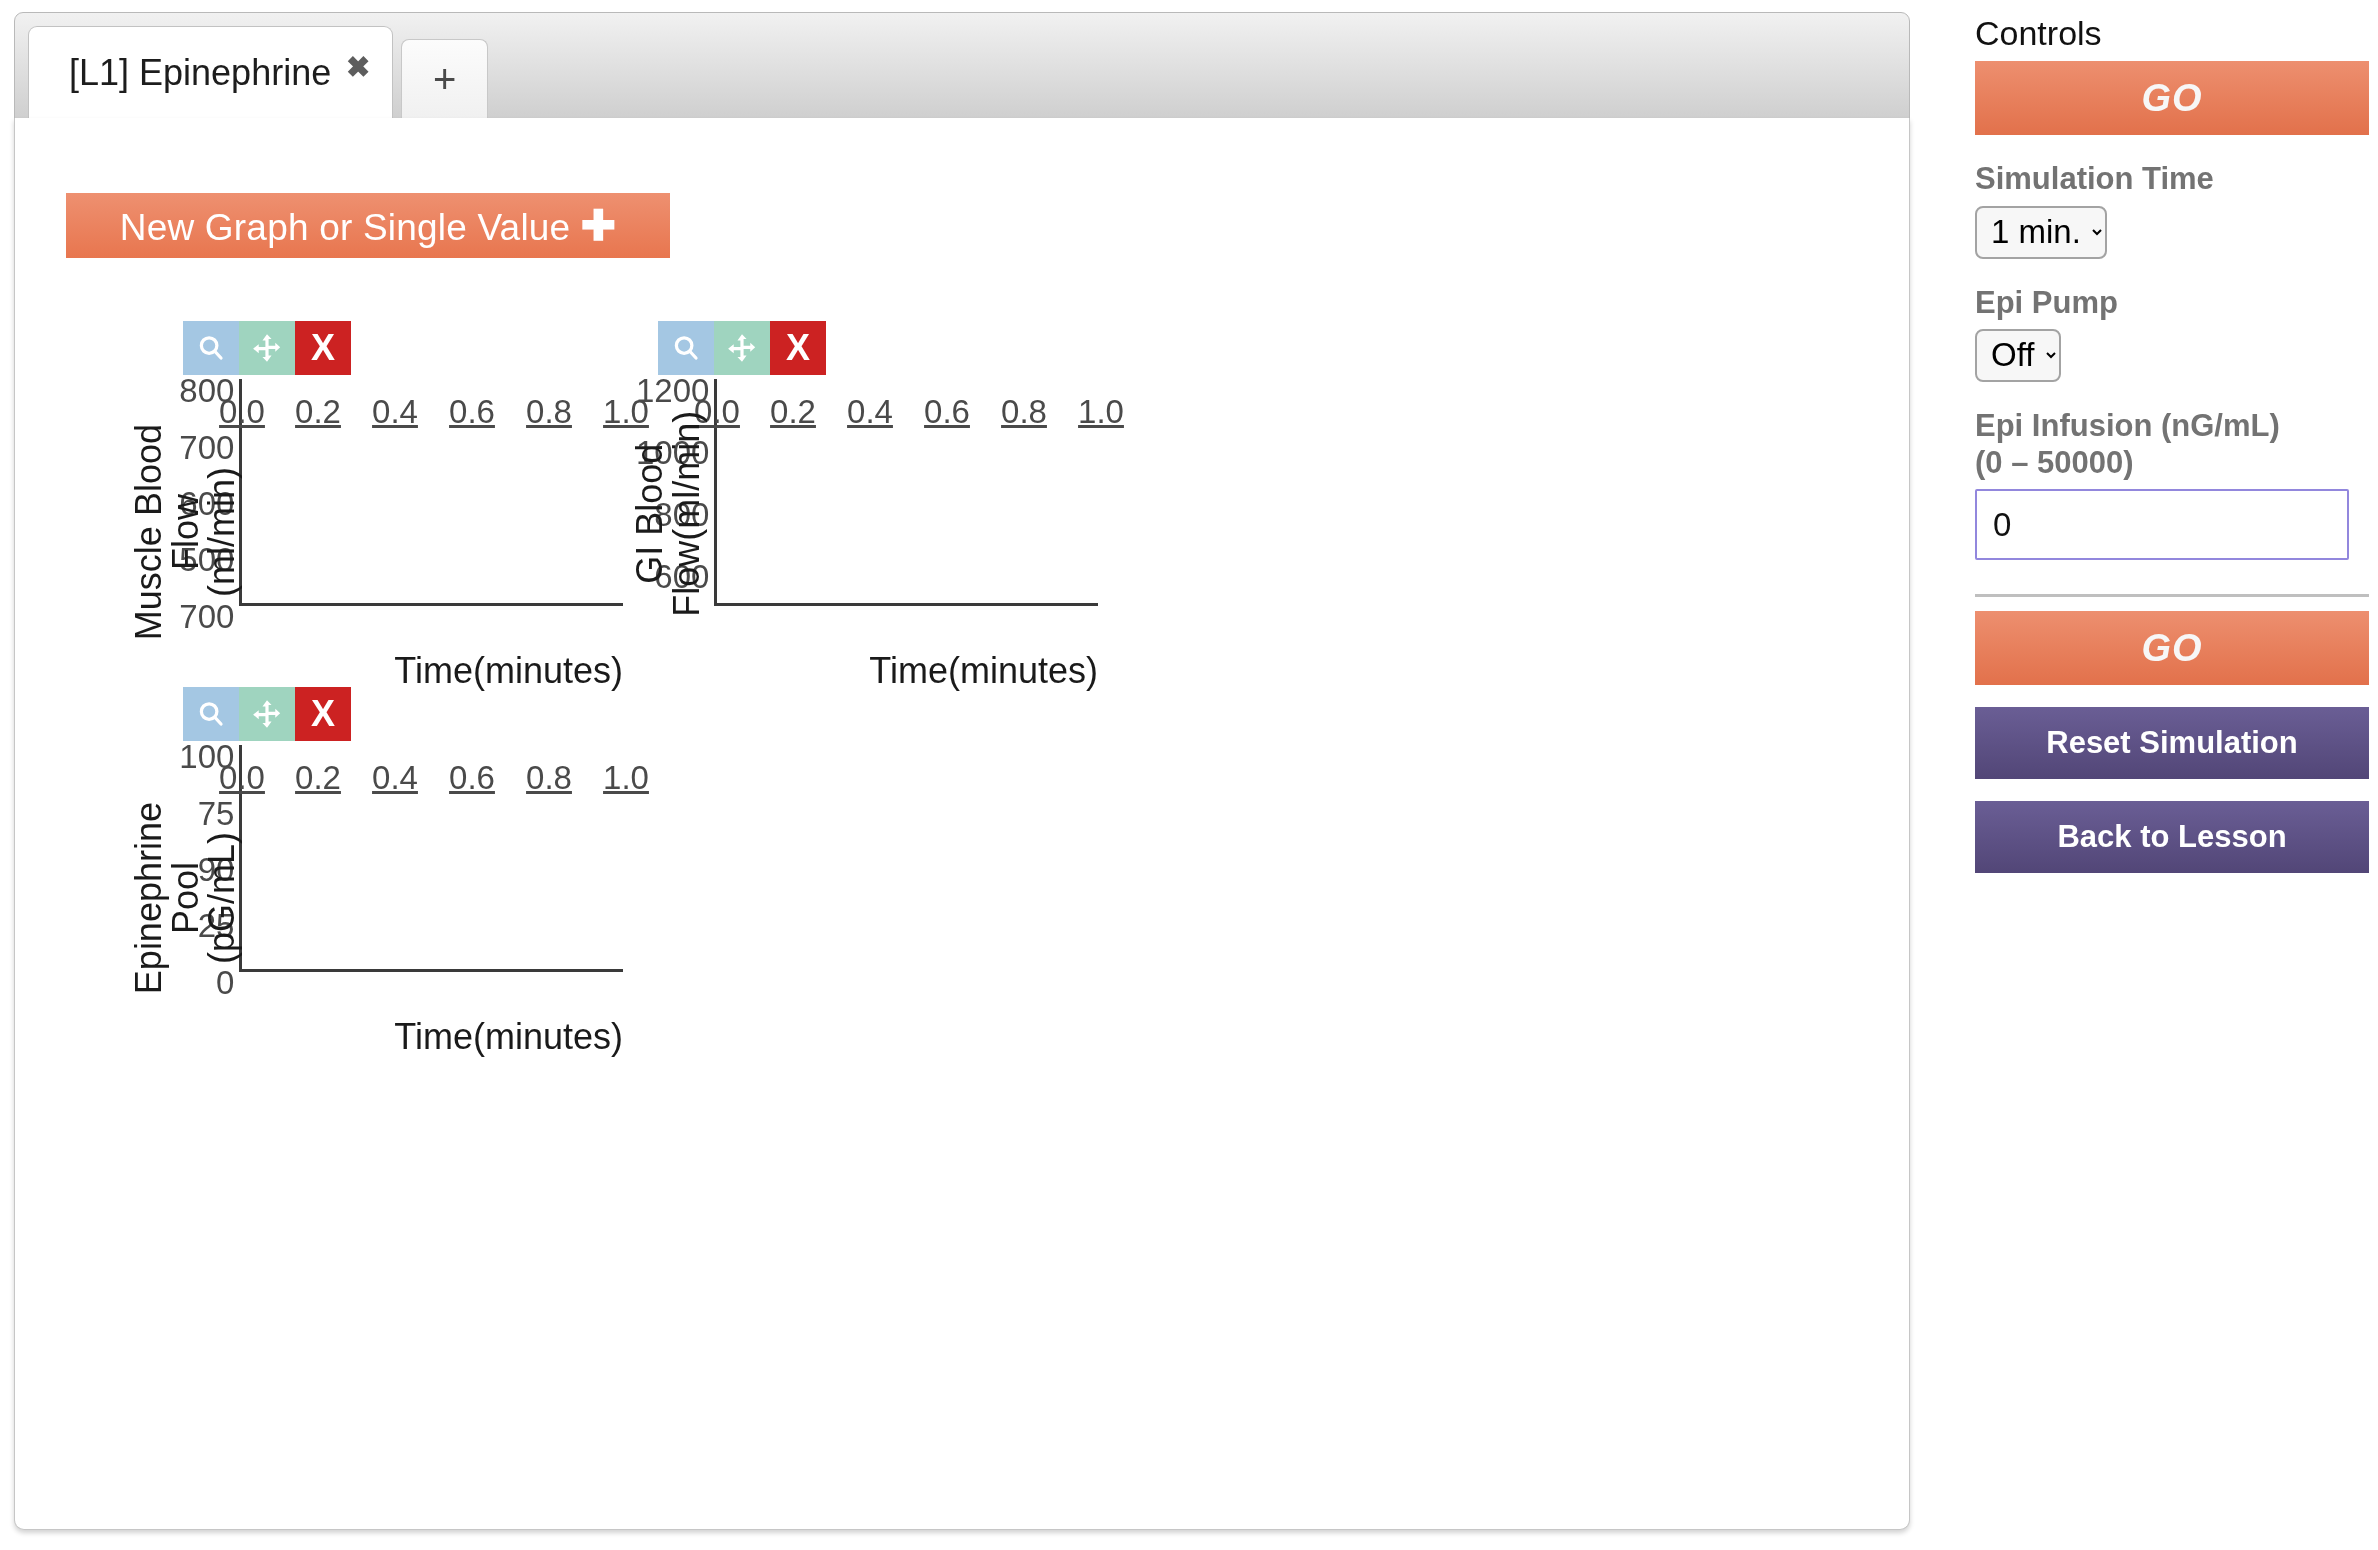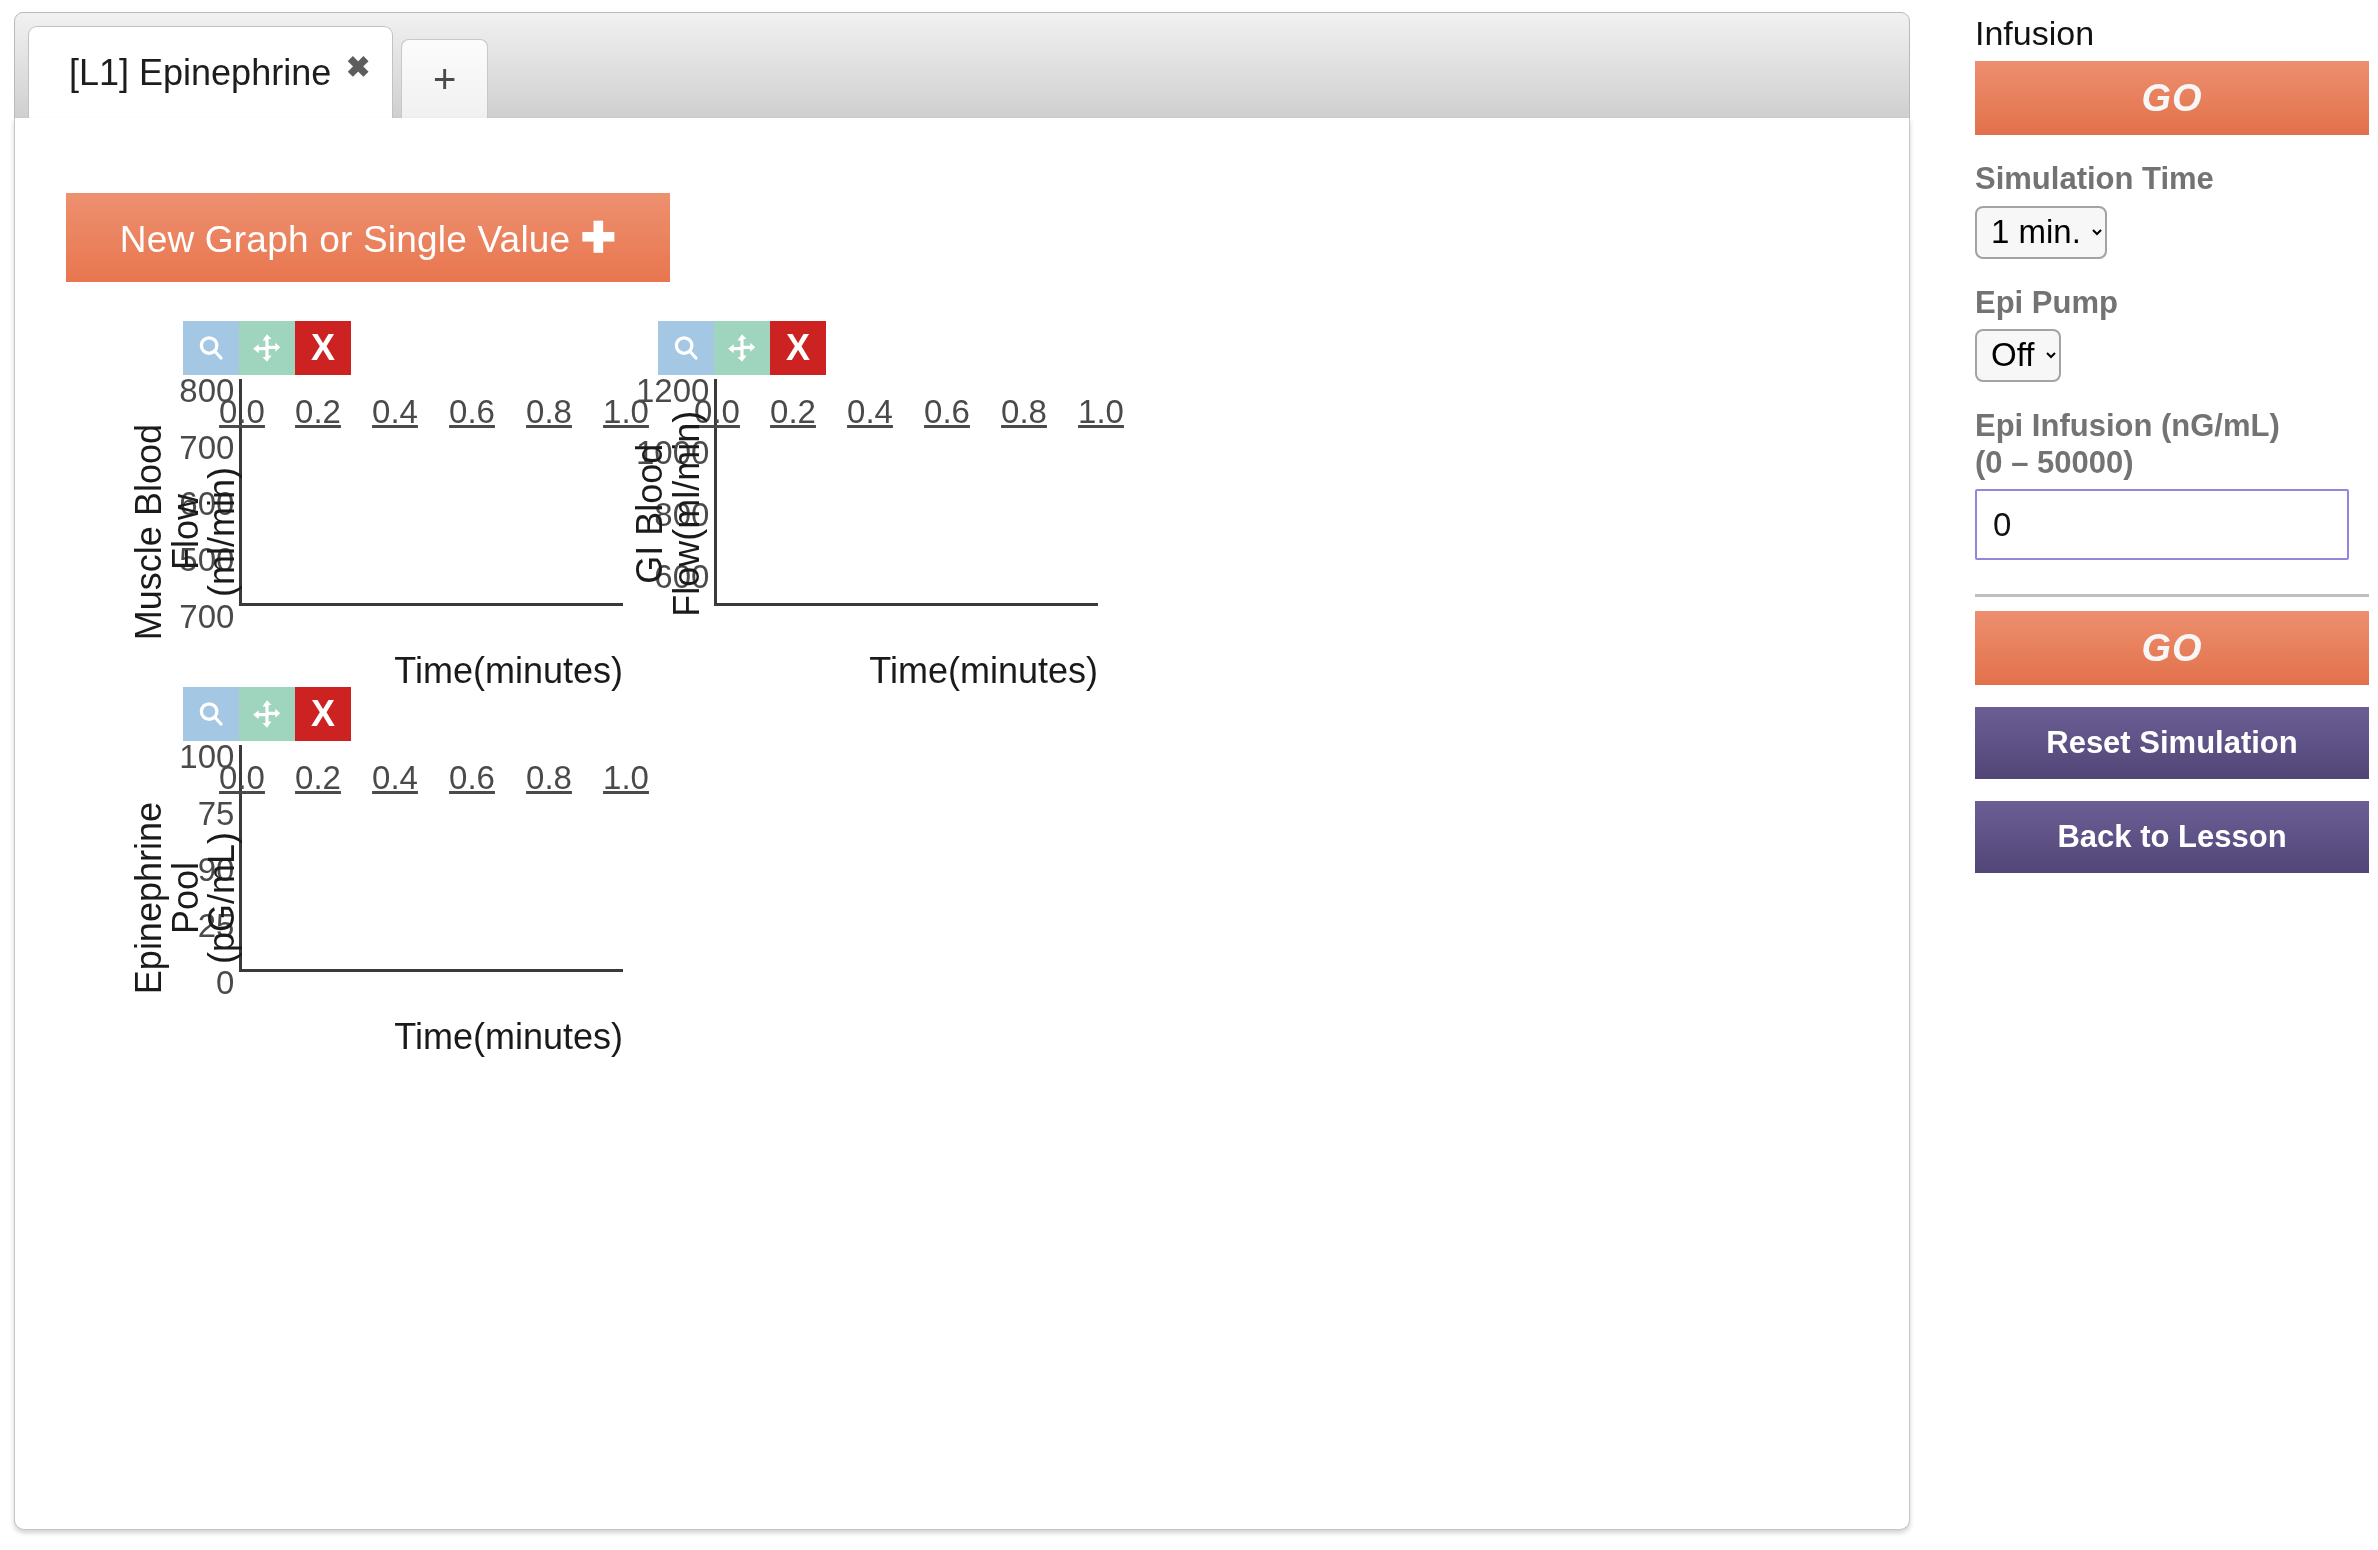--- a/index.html
+++ b/index.html
@@ -85,21 +85,21 @@
     border: 1px solid #c6c6c6;
     border-top: none;
     border-radius: 0 0 10px 10px;
     box-shadow: 0 3px 5px rgba(0,0,0,0.18);
     overflow: hidden;
   }
 
   .new-graph-btn {
     position: absolute;
     left: 51px; top: 75px;
-    width: 604px; height: 89px;
+    width: 604px; height: 65px;
     background: linear-gradient(to bottom, #ee9070 0%, #e8764f 100%);
     border: none;
     color: #ffffff;
     font-size: 37px;
     font-family: "Liberation Sans", sans-serif;
     letter-spacing: 0.2px;
     cursor: pointer;
     text-align: center;
   }
   .new-graph-btn .plus { font-weight: bold; font-size: 42px; }
@@ -384,21 +384,21 @@
 (pG/mL)</div>
           <div class="xlabel" style="left:129px; top:275px; width:384px;">Time(minutes)</div>
         </div>
       </div>
 
     </div>
   </div>
 
   <div id="controls">
 
-    <h2 class="controls-title">Infusion</h2>
+    <h2 class="controls-title">Controls</h2>
 
     <button class="go-btn">GO</button>
 
     <div class="field-label">Simulation Time</div>
     <select class="ctl-select">
       <option>1 min.</option>
     </select>
 
     <div class="field-label">Epi Pump</div>
     <select class="ctl-select">

